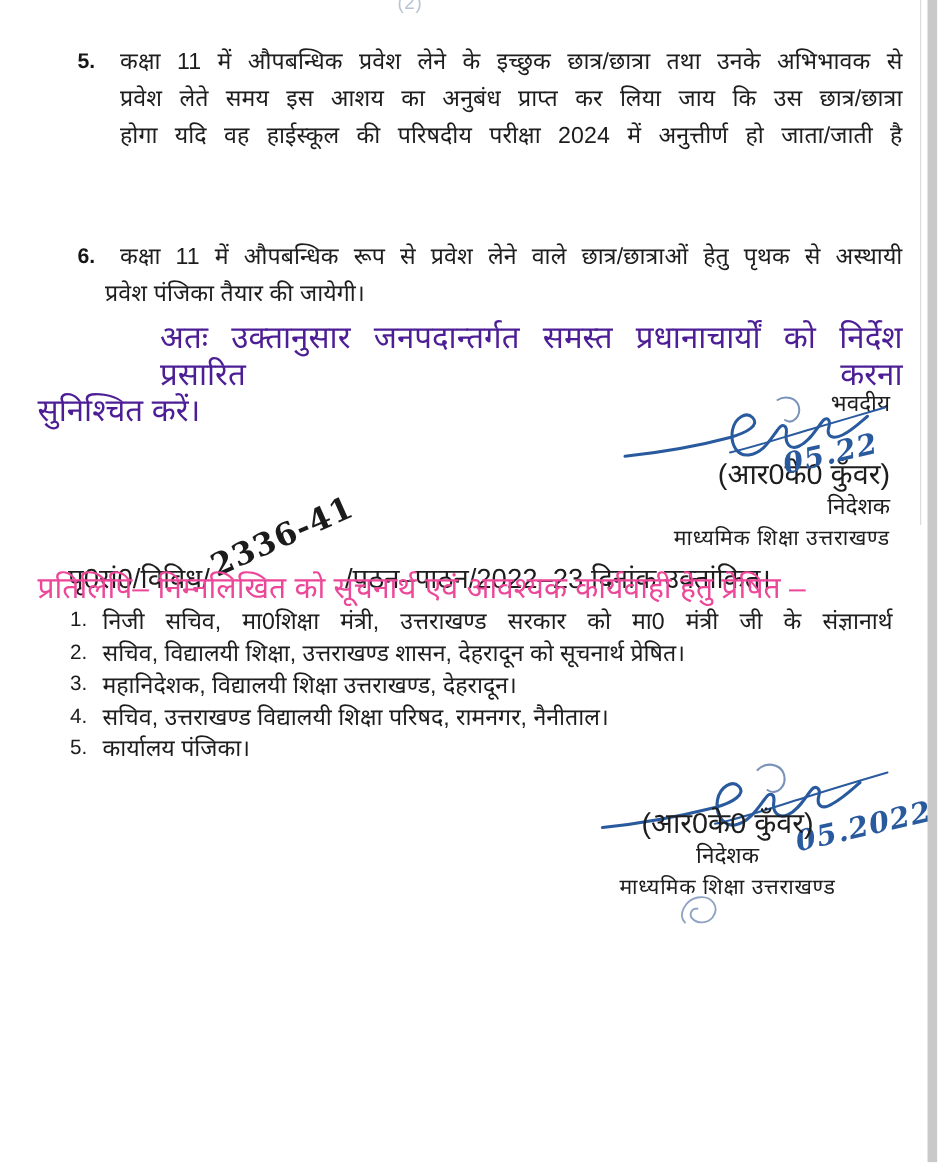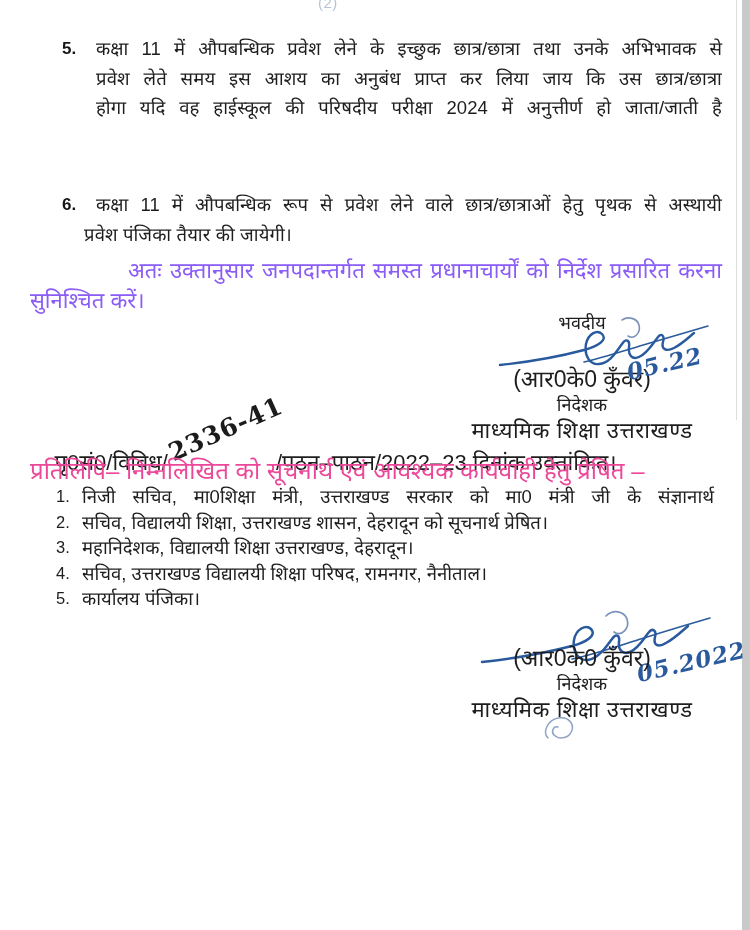--- a/index.html
+++ b/index.html
@@ -81,49 +81,49 @@
   }
 
   #clause-5 { left: 62px; top: 34px; width: 660px; }
   #clause-6 { left: 62px; top: 190px; width: 660px; }
 
   .closing-para {
     position: absolute;
     left: 30px;
     top: 256px;
     width: 692px;
-    font-size: 22px;
+    font-size: 25px;
     line-height: 29.5px;
-    color: #8b5cf6;
+    color: #4c1d95;
   }
   .closing-para .indent-line {
     display: block;
     text-align: justify;
     text-align-last: justify;
     padding-left: 98px;
   }
   .closing-para .tail-line {
     display: block;
   }
 
   
   .sig-block {
     position: absolute;
     text-align: center;
     font-size: 18px;
     line-height: 26px;
     color: #1d1d1d;
   }
-  #sig-block-1 { left: 452px; top: 310px; width: 260px; }
+  #sig-block-1 { left: 452px; top: 310px; width: 260px; text-align: right; }
   #sig-block-2 { left: 452px; top: 645px; width: 260px; }
   .sig-line { display: block; white-space: nowrap; }
   .sig-salutation { display: block; margin-bottom: 30px; }
   .sig-name { font-size: 23px; }
   .sig-desig { font-size: 18px; }
-  .sig-dept { font-size: 22px; letter-spacing: 0.6px; }
+  .sig-dept { font-size: 17px; letter-spacing: 0.6px; }
 
   
   .hand {
     position: absolute;
     font-family: "DejaVu Serif", serif;
     color: #2a5a9e;
     font-style: italic;
     pointer-events: none;
   }
   .hand-date {

